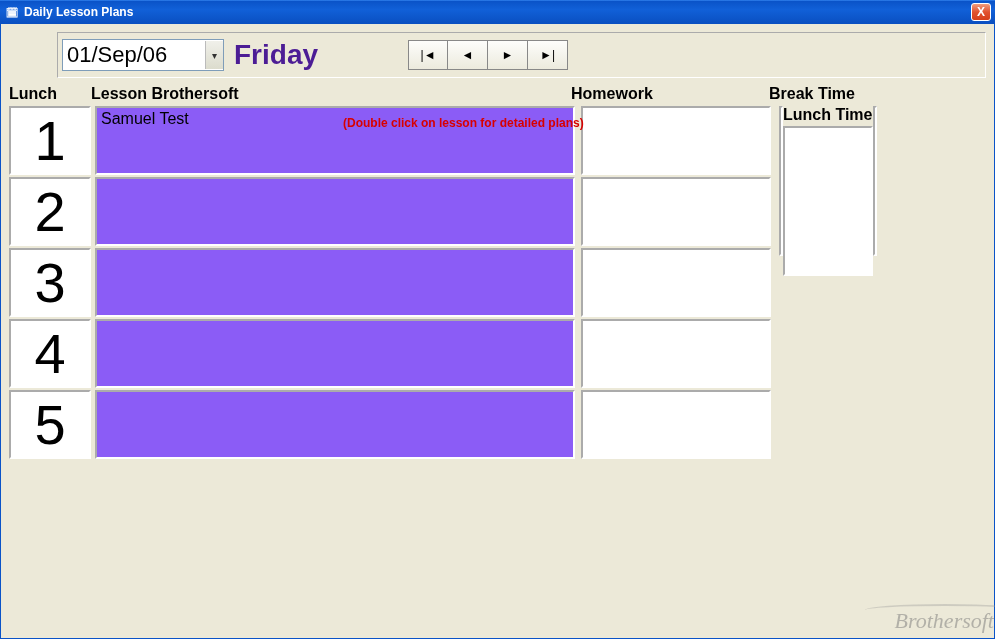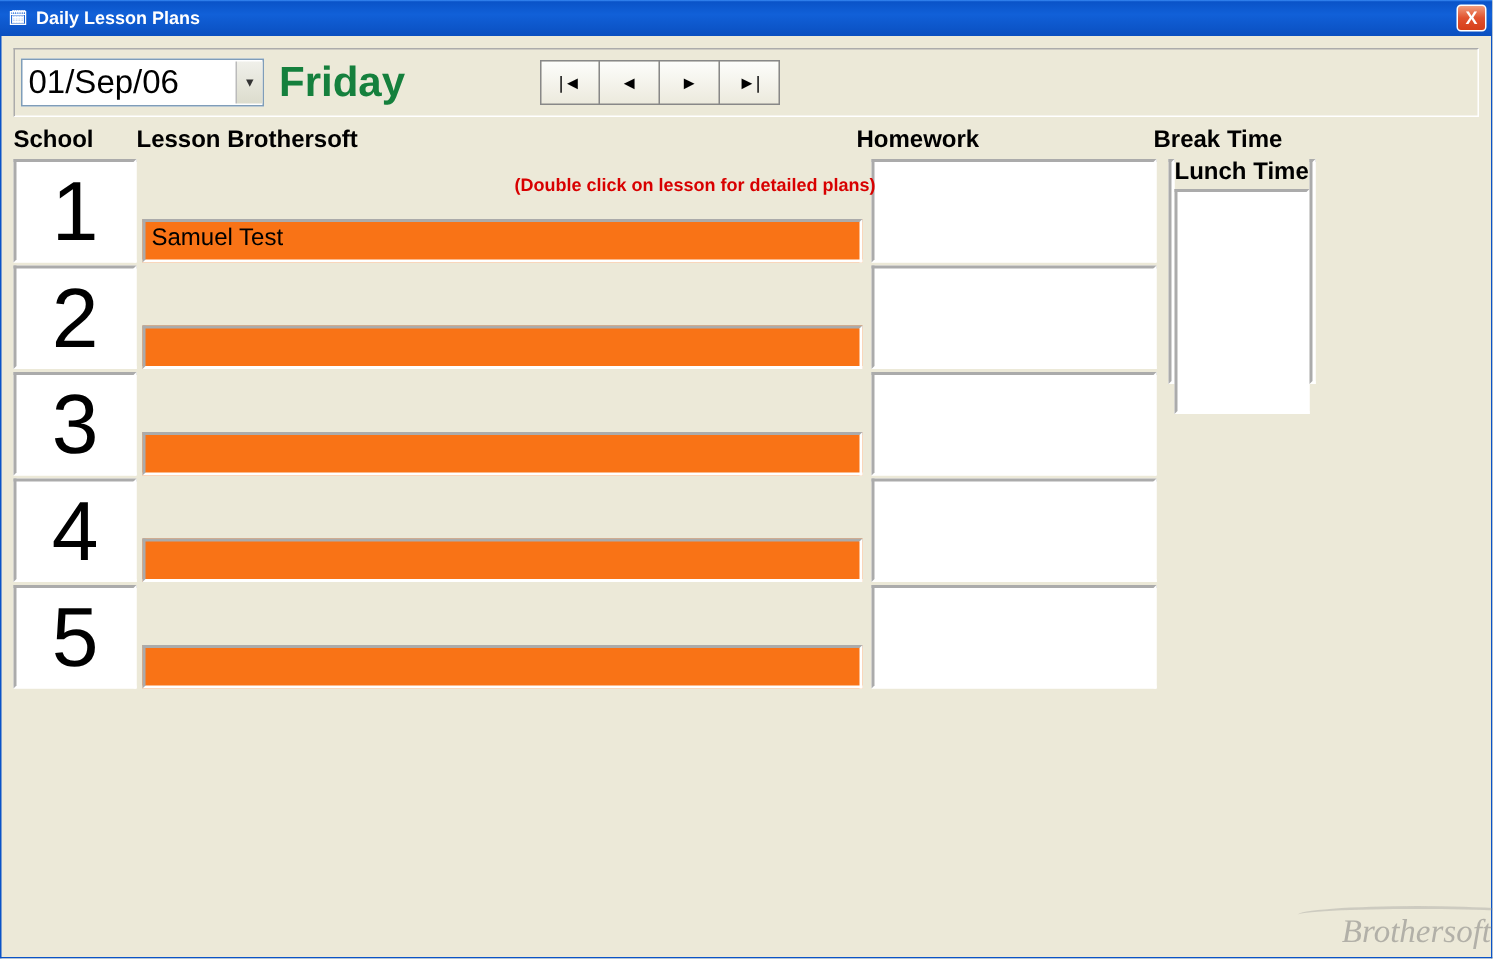--- a/index.html
+++ b/index.html
@@ -53,20 +53,21 @@
   align-items: center;
   position: relative;
 }
 .toolbar-inset {
   border: 1px inset #fff;
   width: 100%;
   height: 46px;
   display: flex;
   align-items: center;
   padding: 0 4px;
+  margin-left: 48px;
 }
 .date-combo {
   height: 32px;
   width: 162px;
   border: 1px solid #7f9db9;
   background: #fff;
   display: flex;
   align-items: center;
   font-size: 22px;
   padding-left: 4px;
@@ -78,21 +79,21 @@
   background: linear-gradient(#f0f0ea,#dcdccd);
   border-left: 1px solid #bbb;
   margin-left: auto;
   display: flex; align-items: center; justify-content: center;
   font-size: 10px; color: #333;
 }
 .day-name {
   font-size: 28px;
   font-weight: bold;
   margin-left: 10px;
-  color: #15803d;
+  color: #4c1d95;
 }
 .nav-group {
   display: flex;
   margin-left: 90px;
   gap: 0;
 }
 .nav-btn {
   width: 40px; height: 30px;
   border: 1px solid #888;
   background: linear-gradient(#fdfdfb,#eceadd);
@@ -155,28 +156,27 @@
 }
 .lesson-col {
   width: 480px;
   display: flex;
   flex-direction: column;
   margin-left: 4px;
 }
 .lesson-cell {
   flex: 1;
   border: 2px inset #fff;
-  background: #f97316;
+  background: #8b5cf6;
   height: 102px;
   margin-bottom: 2px;
   font-size: 16px;
   padding: 2px 4px;
   cursor: pointer;
   overflow: hidden;
-  margin-top: 40px;
 }
 .home-col {
   width: 190px;
   display: flex;
   flex-direction: column;
   margin-left: 6px;
 }
 .home-cell {
   flex: 1;
   border: 2px inset #fff;
@@ -257,21 +257,21 @@
         </div>
         <div class="nav-btn">
           <span>►|</span>
         </div>
       </div>
 
     </div>
   </div>
 
   <div class="headers-row">
-    <div class="hdr-period">School</div>
+    <div class="hdr-period">Lunch</div>
     <div class="hdr-lesson">Lesson Brothersoft</div>
     <div class="hdr-home">Homework</div>
     <div class="hdr-break">Break Time</div>
   </div>
 
   <div class="hint-text">(Double click on lesson for detailed plans)</div>
 
   <div class="main-area">
     <div class="periods-col">
       <div class="period-cell">1</div>

